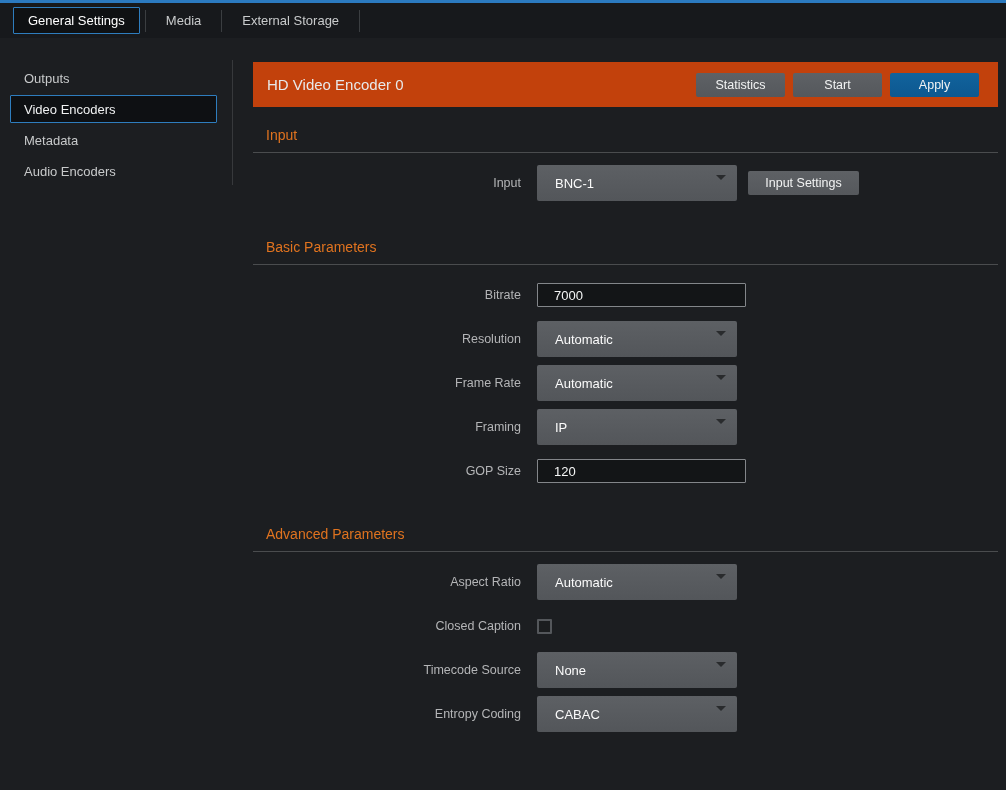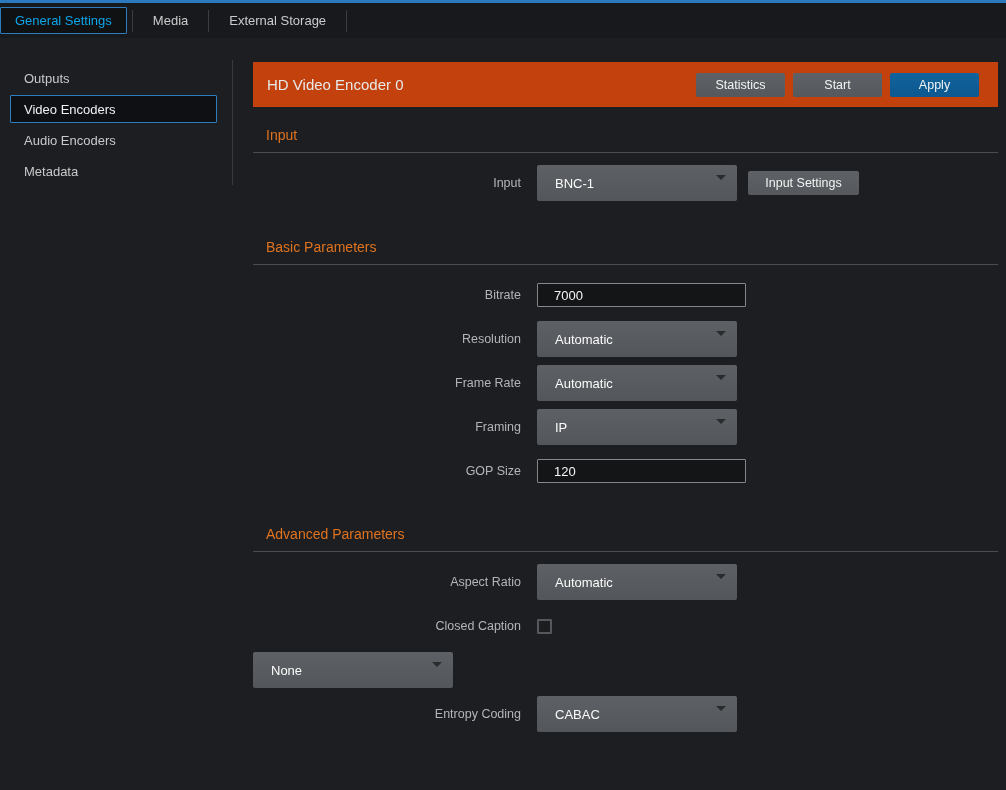--- a/index.html
+++ b/index.html
@@ -16,22 +16,22 @@
     height: 35px; background: #17191c;
     display: flex; align-items: center;
   }
   .tab {
     font-size: 13px; color: #c9cbcc;
     padding: 5px 14px; cursor: default;
     border: 1px solid transparent; border-radius: 1px;
     white-space: nowrap;
   }
   .tab.active {
-    color: #0ea5e9; background: #0f1113;
-    border-color: #2e7dbe;  text-align: right;
+    color: #ffffff; background: #0f1113;
+    border-color: #2e7dbe; margin-left: 13px; text-align: right;
   }
   .tab-sep { width: 1px; height: 22px; background: #3b3e41; margin: 0 5px; }
   
   .main { position: relative; width: 1006px; height: 752px; }
   .sidebar { position: absolute; left: 0; top: 0; width: 232px; padding-top: 26px; }
   .side-sep { position: absolute; left: 232px; top: 22px; width: 1px; height: 125px; background: #37393c; }
   .side-item {
     width: 207px; margin: 0 0 3px 10px; height: 28px;
     display: flex; align-items: center; padding-left: 13px;
     font-size: 13px; color: #c8cacb;
@@ -107,22 +107,22 @@
   <div class="tab-sep"></div>
   <div class="tab">External Storage</div>
   <div class="tab-sep"></div>
 </div>
 
 <div class="main">
 
   <div class="sidebar">
     <div class="side-item">Outputs</div>
     <div class="side-item selected">Video Encoders</div>
+    <div class="side-item">Metadata</div>
     <div class="side-item">Audio Encoders</div>
-    <div class="side-item">Metadata</div>
   </div>
   <div class="side-sep"></div>
 
   <div class="content">
 
     <div class="panel-header">
       <div class="panel-title">HD Video Encoder 0</div>
       <button class="btn">Statistics</button>
       <button class="btn">Start</button>
       <button class="btn primary">Apply</button>
@@ -188,20 +188,21 @@
         <span class="dd-arrow"></span>
       </div>
     </div>
 
     <div class="row">
       <div class="row-label">Closed Caption</div>
       <div class="checkbox"></div>
     </div>
 
     <div class="row">
+      <div class="row-label">Timecode Source</div>
       <div class="dropdown">
         <span class="dd-text">None</span>
         <span class="dd-arrow"></span>
       </div>
     </div>
 
     <div class="row">
       <div class="row-label">Entropy Coding</div>
       <div class="dropdown">
         <span class="dd-text">CABAC</span>

